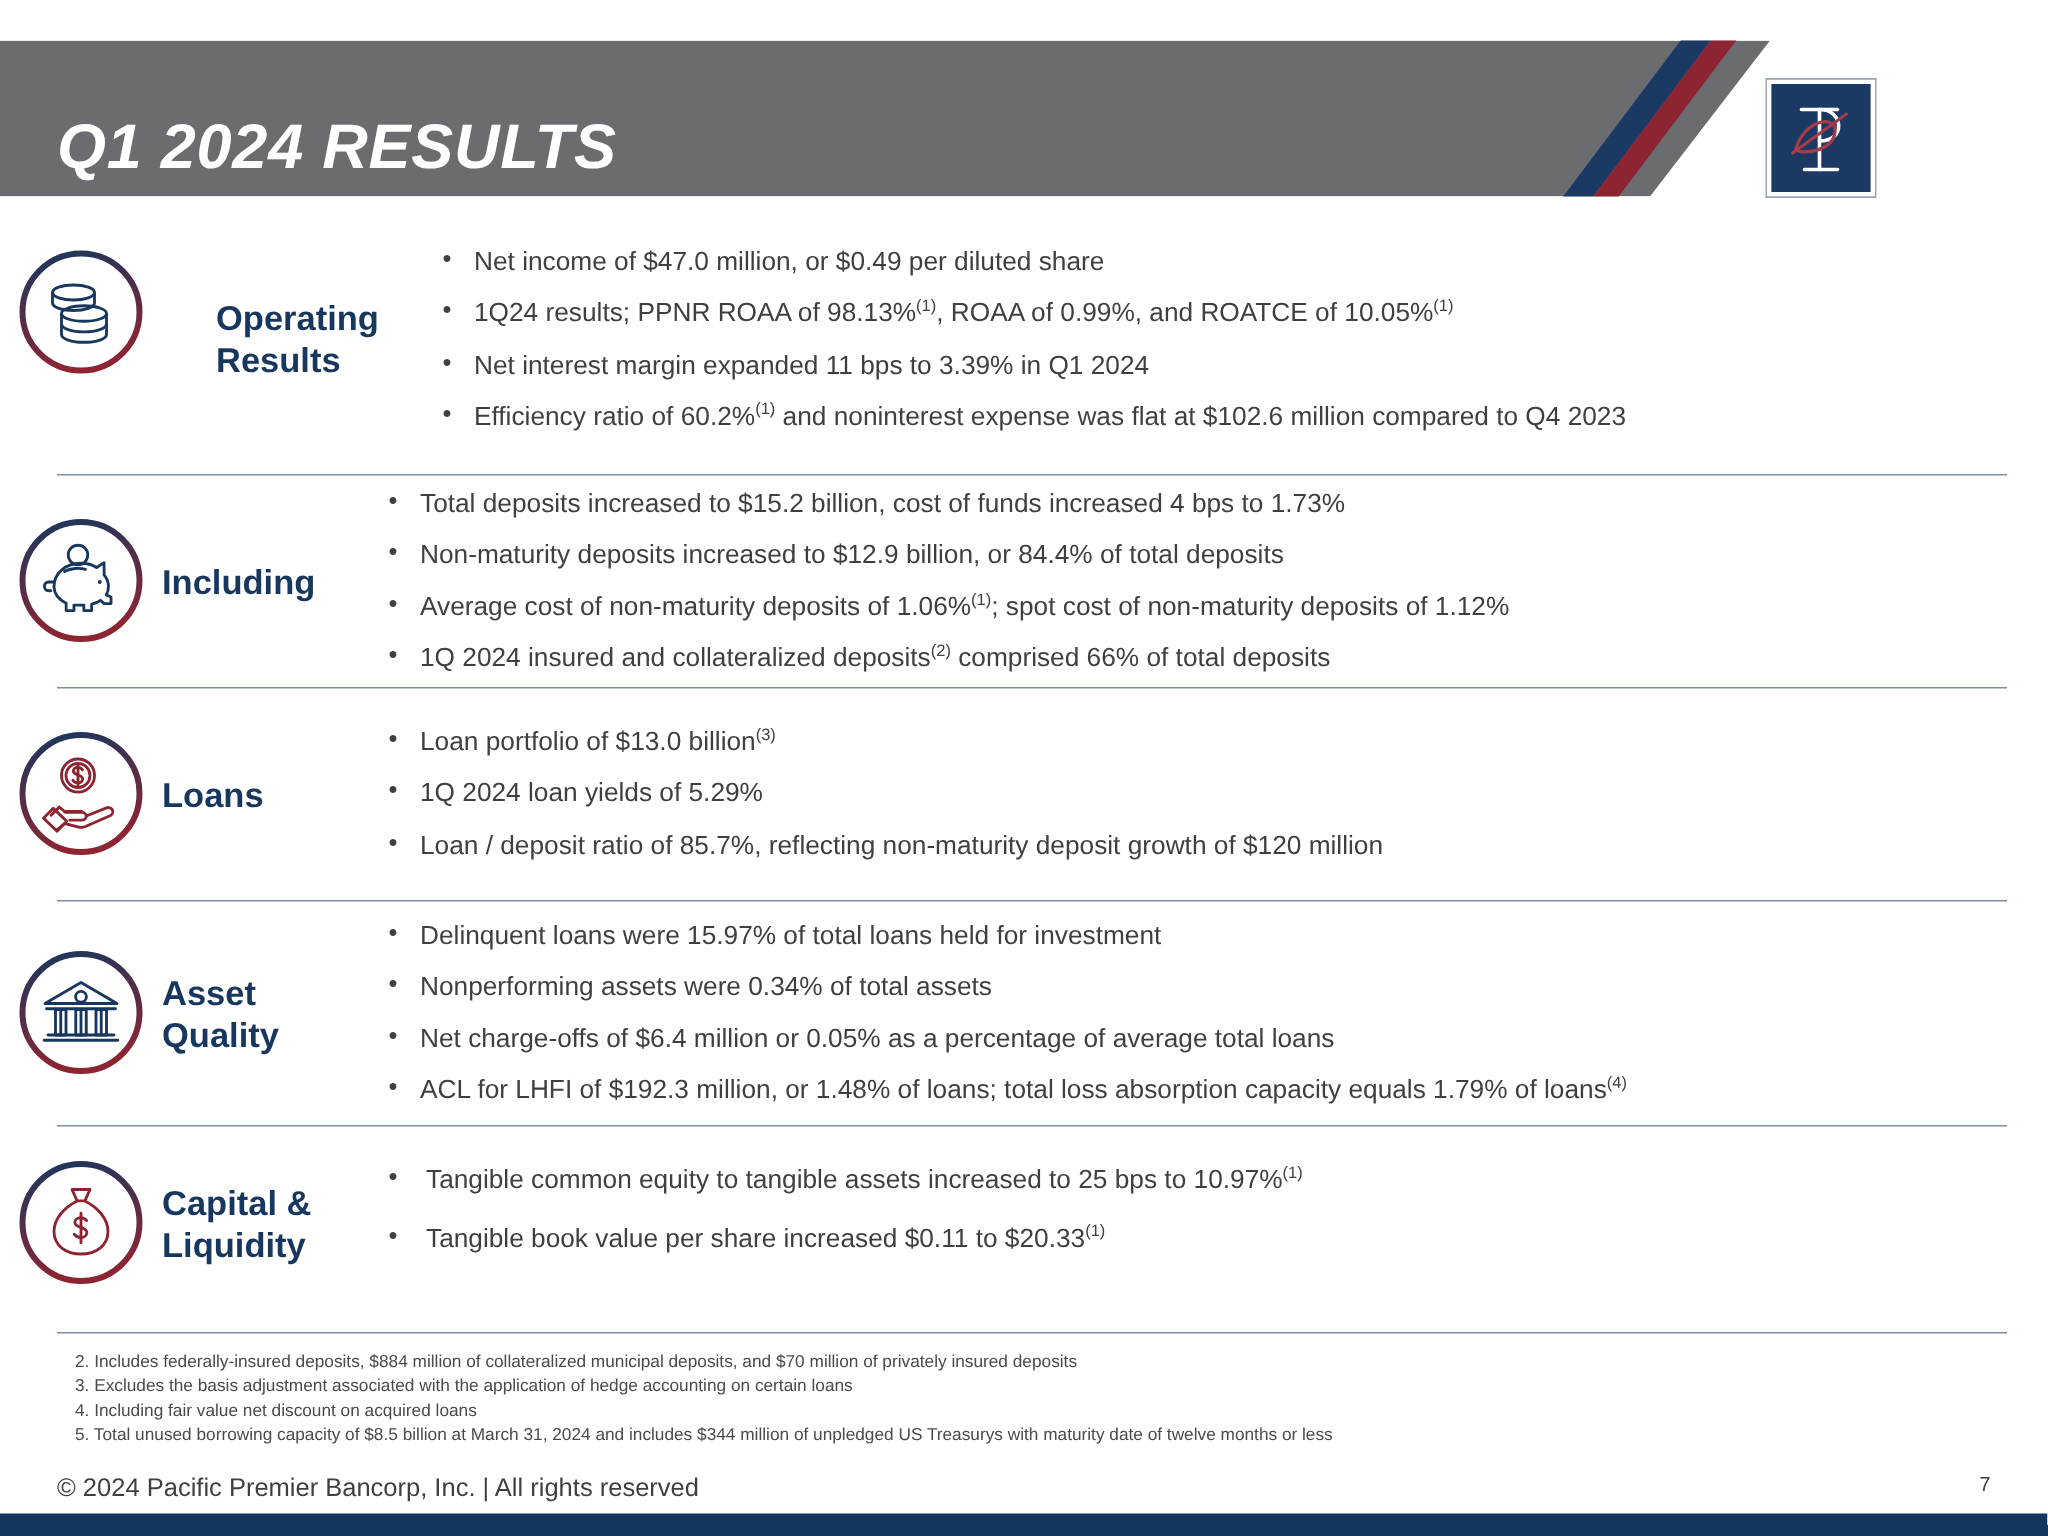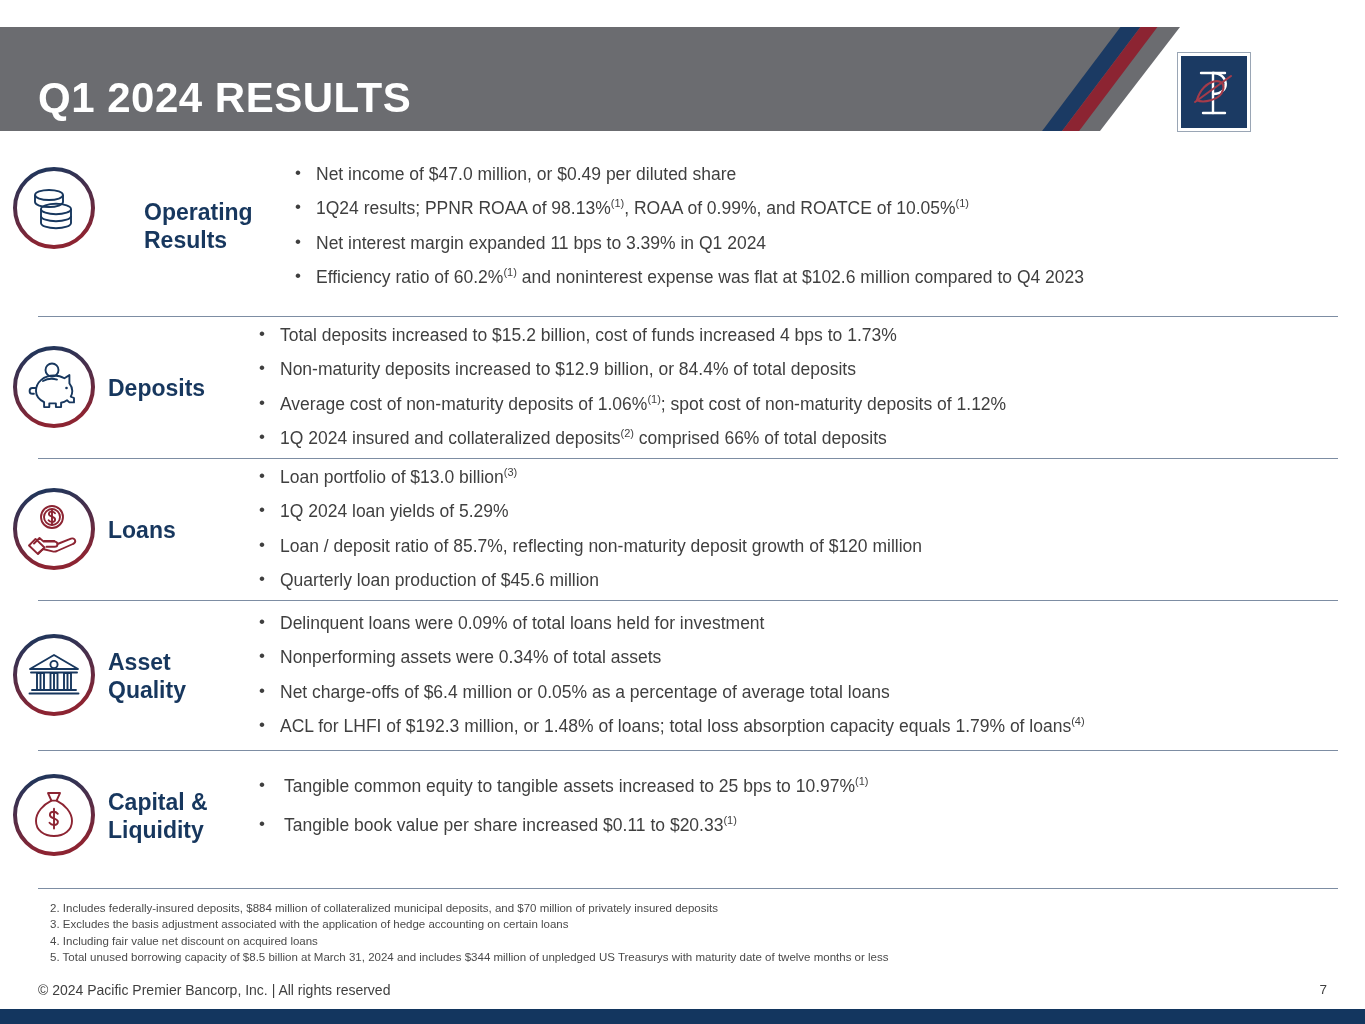--- a/index.html
+++ b/index.html
@@ -18,20 +18,21 @@
   }
 
   
   #header-band {
     position: absolute;
     left: 0;
     top: 27px;
     width: 1365px;
     height: 104px;
     overflow: hidden;
+    font-style: italic;
   }
   #header-gray {
     position: absolute;
     left: 0; top: 0;
     width: 1180px;
     height: 104px;
     background: #6b6c70;
     clip-path: polygon(0 0, 1180px 0, 1100px 104px, 0 104px);
   }
   .hdr-stripe {
@@ -170,21 +171,21 @@
   .footnote {
     font-size: 11.5px;
     line-height: 1.42;
     color: #4a4a4a;
     white-space: nowrap;
   }
   #copyright {
     position: absolute;
     left: 38px;
     top: 982px;
-    font-size: 14px;
+    font-size: 17px;
     color: #3f3f3f;
     white-space: nowrap;
   }
   #page-number {
     position: absolute;
     right: 38px;
     top: 982px;
     font-size: 13.5px;
     color: #3f3f3f;
   }
@@ -270,21 +271,21 @@
           <g fill="none" stroke="#17375e" stroke-width="1.9" stroke-linejoin="round" stroke-linecap="round">
             <circle cx="42" cy="27" r="6.5"></circle>
             <path d="M26 48 c0-9 8-15.5 18-15.5 c4 0 7.6 1 10.4 2.8 l5-3.2 v8.2 c1.8 2.2 2.9 4.9 2.9 7.7 c0 2 -0.5 3.9 -1.5 5.6 l3.2 1.4 v4.4 h-4.6 l-2.4 -2.2 c-1.7 1.2 -3.7 2.1 -5.9 2.6 v4.3 h-5.2 v-3.7 h-6.6 v3.7 h-5.2 v-4.9 c-4.8 -2.5 -8.1 -6.6 -8.1 -11.2 z"></path>
             <path d="M26 45 h-3.6 c-1.6 0 -2.8 1.3 -2.8 2.9 c0 1.6 1.2 2.9 2.8 2.9 h1.5"></path>
             <path d="M33 38 c4 -2.2 10 -2.6 14 -1.4"></path>
             <circle cx="56.5" cy="45" r="1.3" fill="#17375e" stroke="none"></circle>
           </g>
         </svg>
       </div>
     </div>
-    <div class="sec-label">Deposits</div>
+    <div class="sec-label">Including</div>
     <div class="sec-bullets">
       <div class="bullet"><span>Total deposits increased to $15.2 billion, cost of funds increased 4 bps to 1.73%</span></div>
       <div class="bullet"><span>Non-maturity deposits increased to $12.9 billion, or 84.4% of total deposits</span></div>
       <div class="bullet"><span>Average cost of non-maturity deposits of 1.06%</span><sup>(1)</sup><span>; spot cost of non-maturity deposits of 1.12%</span></div>
       <div class="bullet"><span>1Q 2024 insured and collateralized deposits</span><sup>(2)</sup><span> comprised 66% of total deposits</span></div>
     </div>
   </div>
 
   <div class="section" id="sec-loans">
     <div class="divider" style="top:0"></div>
@@ -309,21 +310,20 @@
             <path d="M19 60.5 l6.5 -6.6 l9 8.6 l-6.5 6.6 z"></path>
           </g>
         </svg>
       </div>
     </div>
     <div class="sec-label">Loans</div>
     <div class="sec-bullets">
       <div class="bullet"><span>Loan portfolio of $13.0 billion</span><sup>(3)</sup></div>
       <div class="bullet"><span>1Q 2024 loan yields of 5.29%</span></div>
       <div class="bullet"><span>Loan / deposit ratio of 85.7%, reflecting non-maturity deposit growth of $120 million</span></div>
-      <div class="bullet"><span>Quarterly loan production of $45.6 million</span></div>
     </div>
   </div>
 
   <div class="section" id="sec-asset">
     <div class="divider" style="top:0"></div>
     <div class="sec-icon-wrap">
       <div class="sec-icon">
         <svg width="88" height="88" viewBox="0 0 88 88">
           <defs>
             <linearGradient id="ringGrad4" x1="0" y1="0" x2="0.25" y2="1">
@@ -342,21 +342,21 @@
             <rect x="54" y="42" width="7" height="17"></rect>
             <path d="M30.5 42 v17 M44 42 v17 M57.5 42 v17"></path>
             <path d="M22 59 h44"></path>
             <path d="M19.5 62.5 h49"></path>
           </g>
         </svg>
       </div>
     </div>
     <div class="sec-label">Asset Quality</div>
     <div class="sec-bullets">
-      <div class="bullet"><span>Delinquent loans were 0.09% of total loans held for investment</span></div>
+      <div class="bullet"><span>Delinquent loans were 15.97% of total loans held for investment</span></div>
       <div class="bullet"><span>Nonperforming assets were 0.34% of total assets</span></div>
       <div class="bullet"><span>Net charge-offs of $6.4 million or 0.05% as a percentage of average total loans</span></div>
       <div class="bullet"><span>ACL for LHFI of $192.3 million, or 1.48% of loans; total loss absorption capacity equals 1.79% of loans</span><sup>(4)</sup></div>
     </div>
   </div>
 
   <div class="section" id="sec-capital">
     <div class="divider" style="top:0"></div>
     <div class="sec-icon-wrap">
       <div class="sec-icon">

